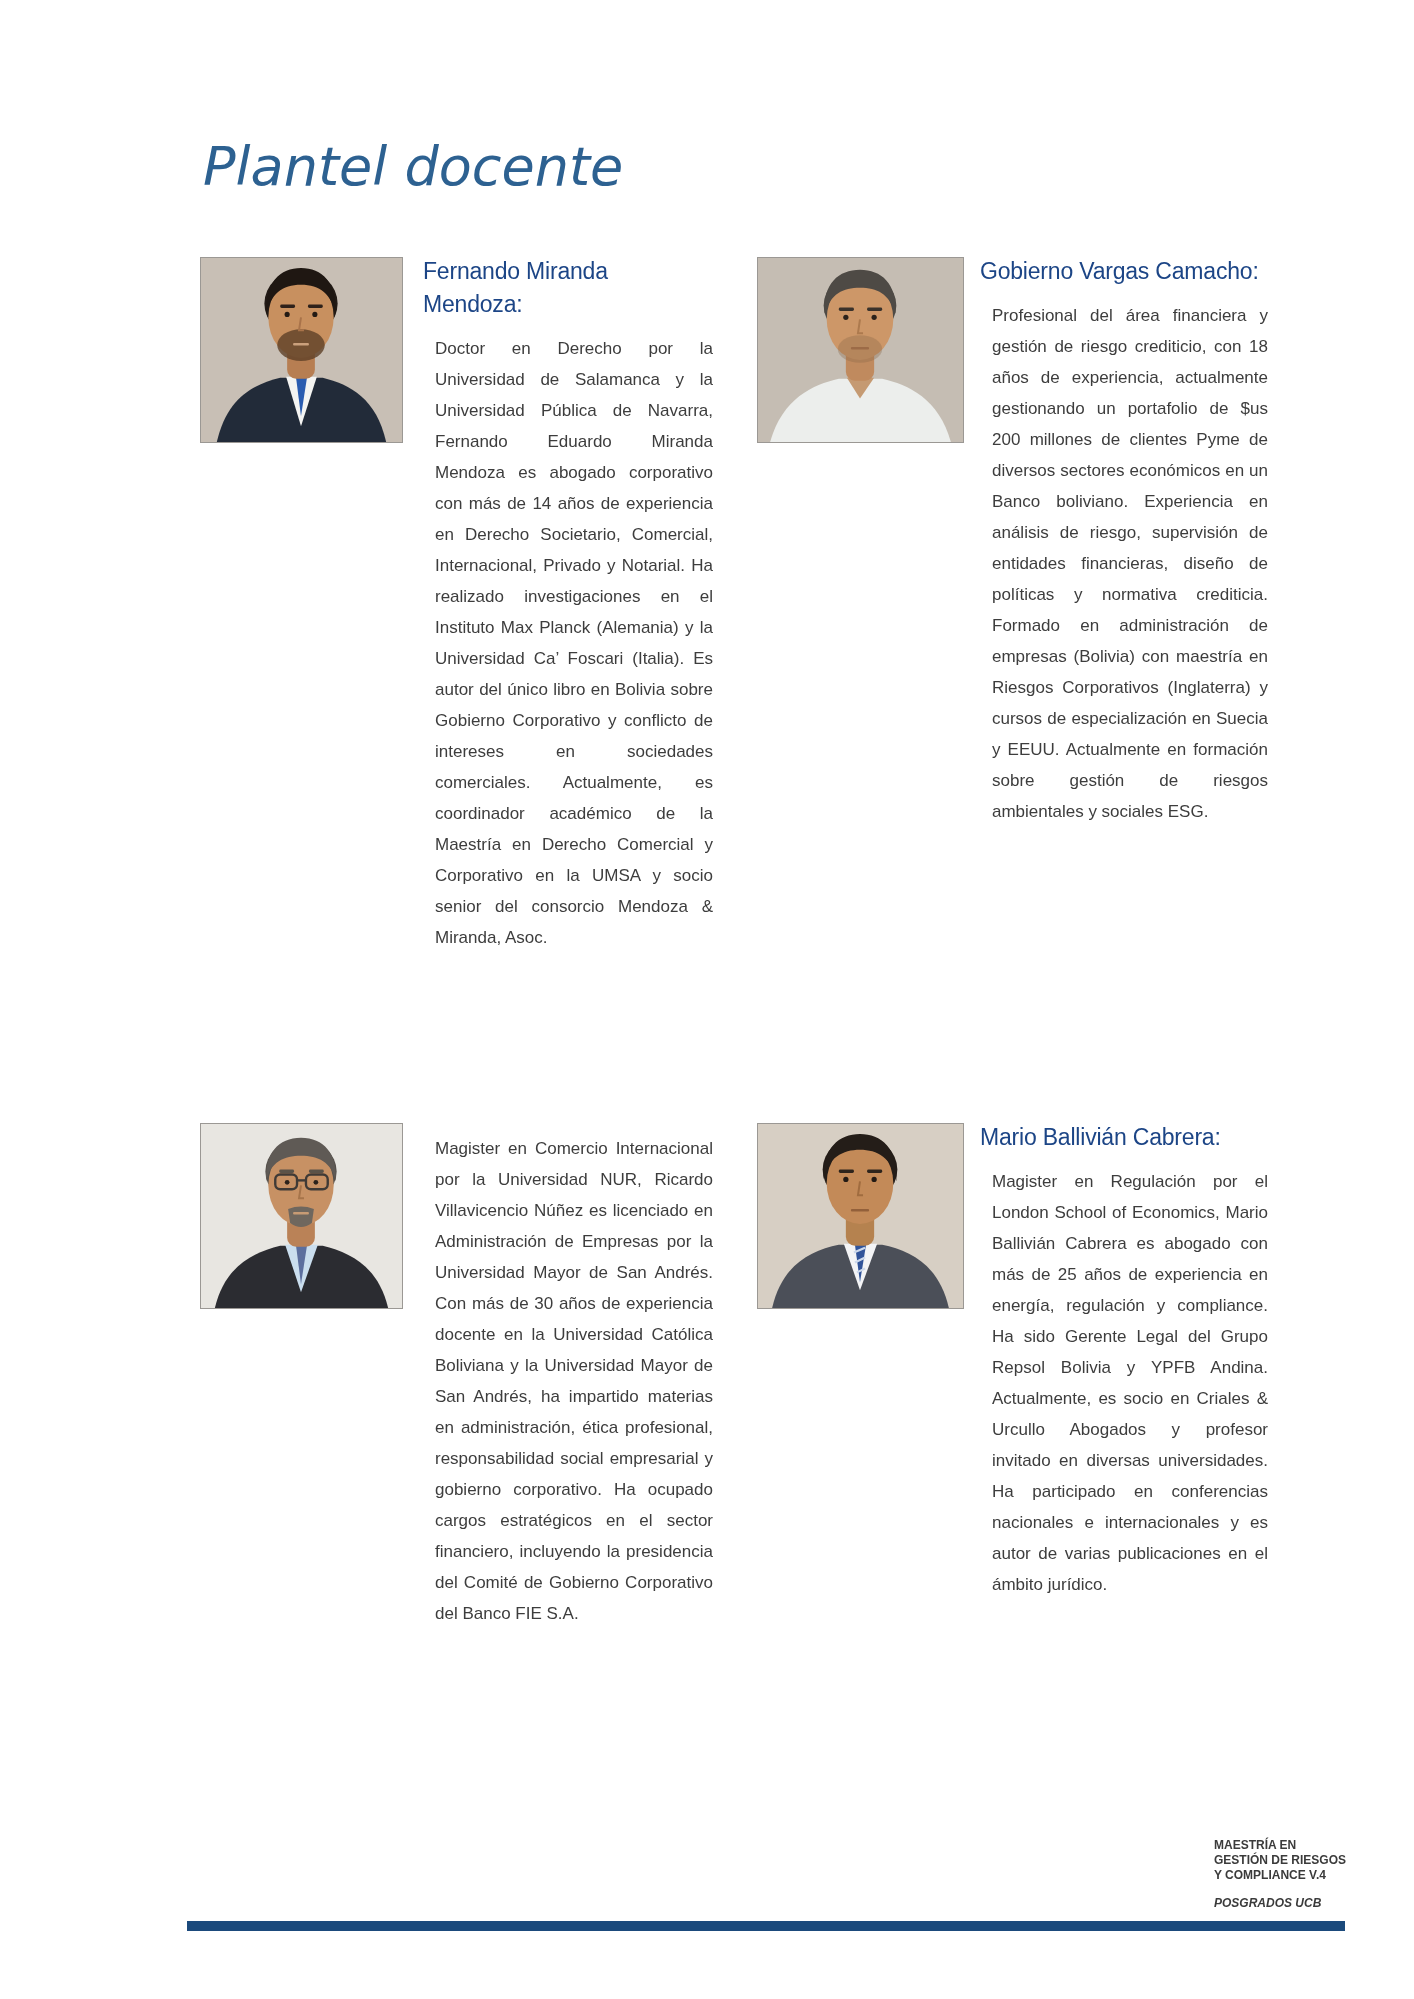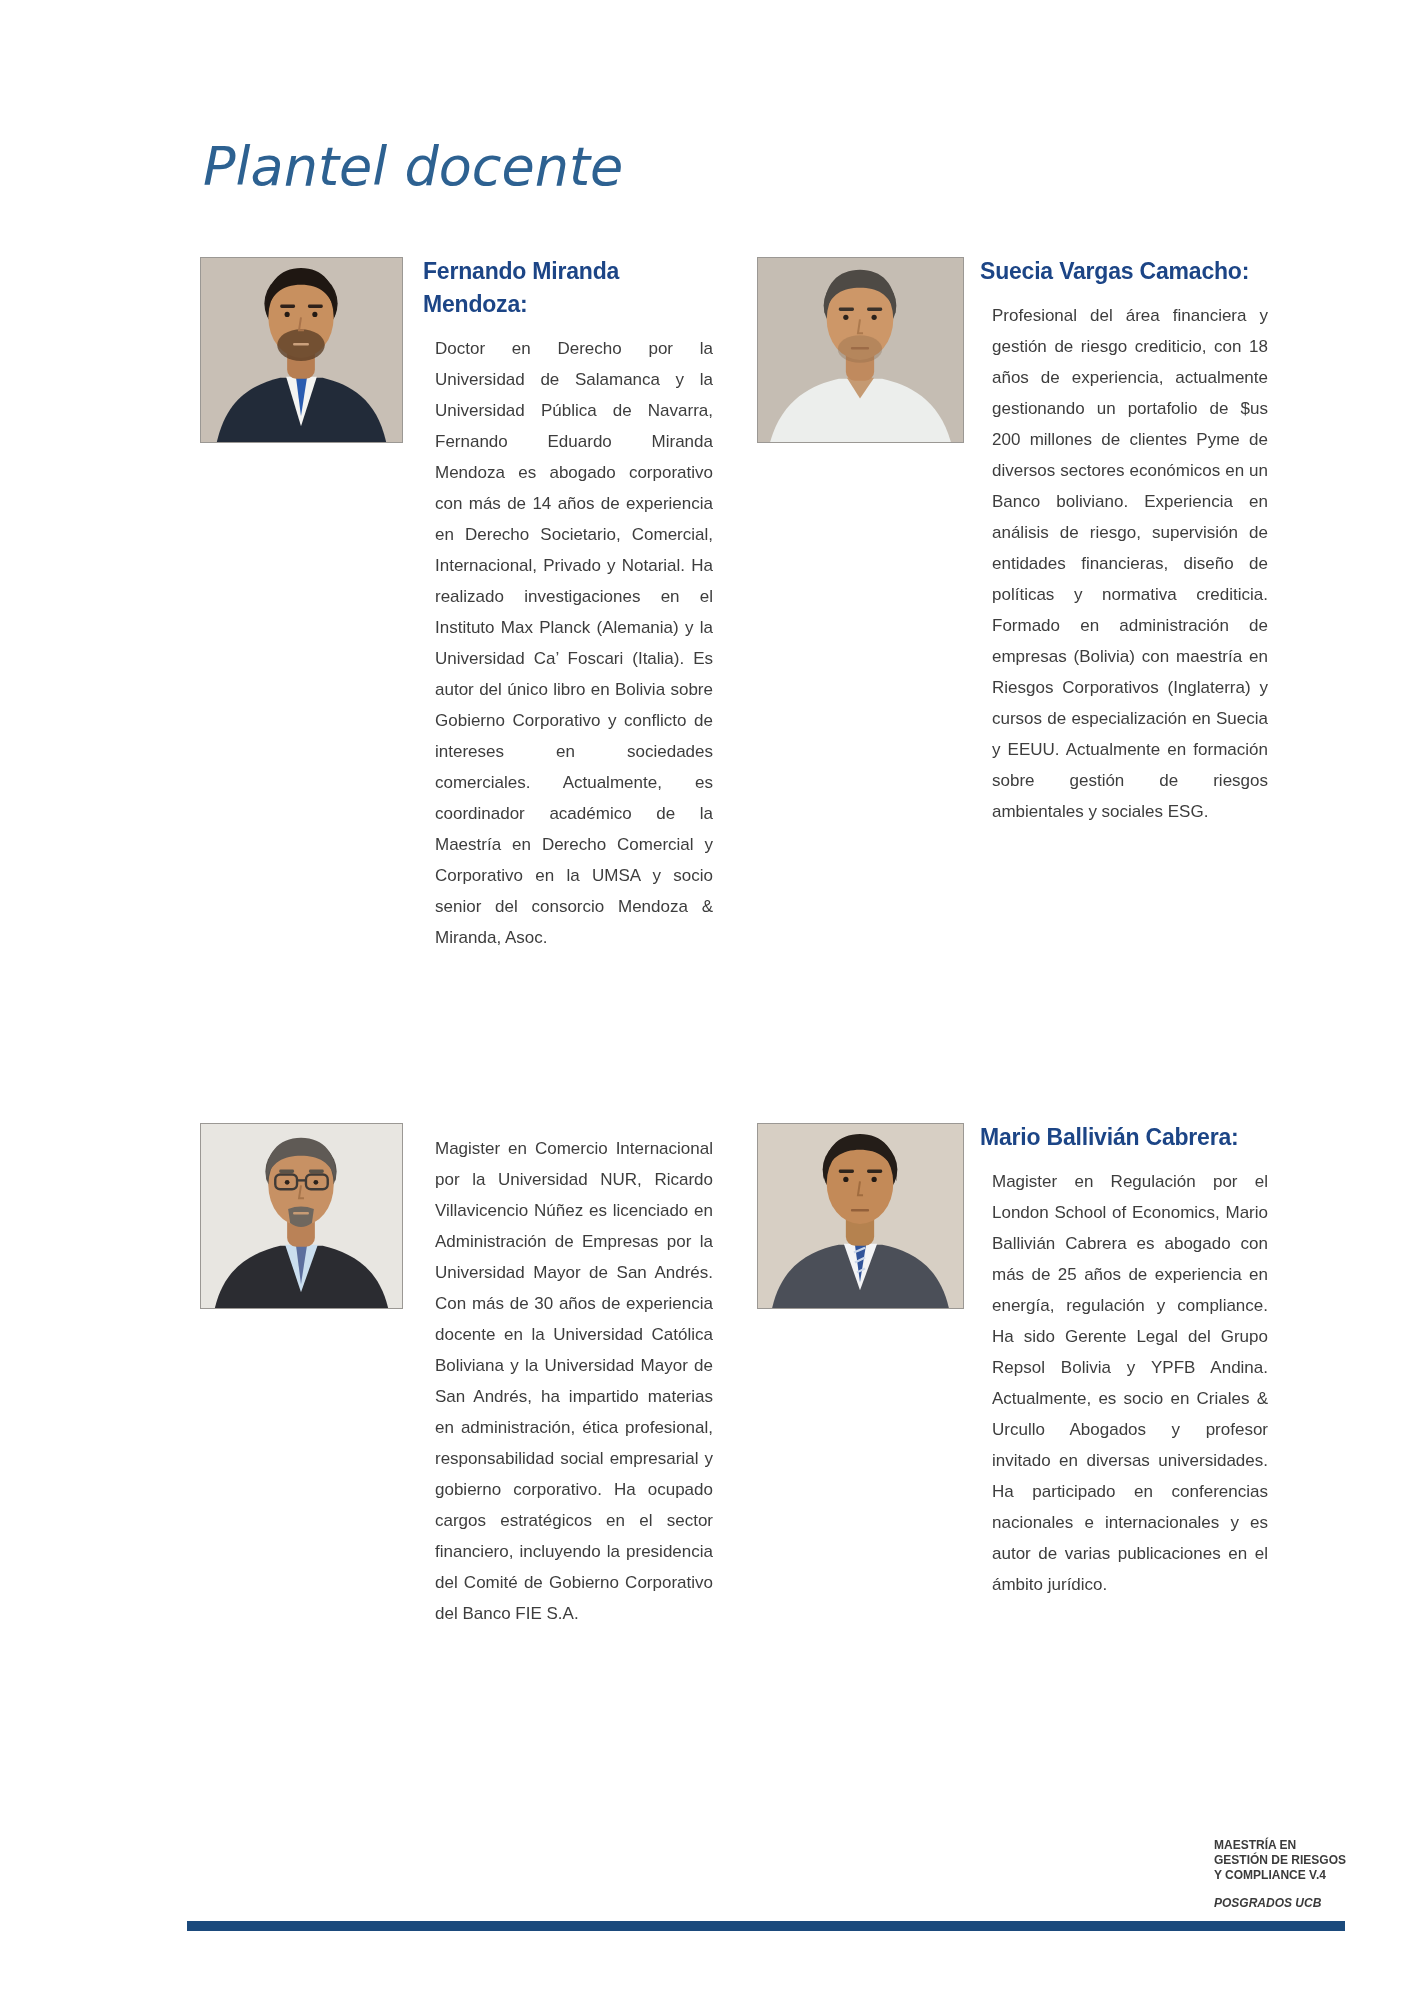--- a/index.html
+++ b/index.html
@@ -41,21 +41,21 @@
   .photo svg{display:block;width:100%;height:100%;}
   .profile-text{
     position:absolute;
     width:302px;
   }
   .profile-text.col2{width:300px;}
   .profile-text h2{
     margin:0 0 12px 0;
     font-size:23px;
     line-height:33px;
-    font-weight:bold;
+    font-weight:normal;
     letter-spacing:-0.2px;
     color:var(--name-navy);
   }
   .profile-text.col1 h2{max-width:250px;}
   .profile-text p{
     margin:12px;
     font-size:17px;
     line-height:31px;
     color:var(--body-gray);
     text-align:justify;
@@ -128,21 +128,21 @@
       <rect x="92" y="90" width="18" height="2.5" rx="1" fill="#9c6b47"></rect>
       <path d="M66 56 C64 26 80 12 101 12 C122 12 138 26 136 56 C130 36 118 30 101 30 C84 30 72 36 66 56 Z" fill="#4e4a45"></path>
       <rect x="80" y="50" width="15" height="3.5" rx="1.5" fill="#3a322b"></rect>
       <rect x="108" y="50" width="15" height="3.5" rx="1.5" fill="#3a322b"></rect>
       <circle cx="87" cy="60" r="2.6" fill="#2b221b"></circle>
       <circle cx="115" cy="60" r="2.6" fill="#2b221b"></circle>
       <path d="M101 62 L99 76 L104 76" stroke="#ad7a4e" fill="none" stroke-width="2"></path>
     </svg>
   </div>
   <div class="profile-text col2" id="text-2">
-    <h2>Suecia Vargas Camacho:</h2>
+    <h2>Gobierno Vargas Camacho:</h2>
     <p>Profesional del área financiera y gestión de riesgo crediticio, con 18 años de experiencia, actualmente gestionando un portafolio de $us 200 millones de clientes Pyme de diversos sectores económicos en un Banco boliviano. Experiencia en análisis de riesgo, supervisión de entidades financieras, diseño de políticas y normativa crediticia. Formado en administración de empresas (Bolivia) con maestría en Riesgos Corporativos (Inglaterra) y cursos de especialización en Suecia y EEUU. Actualmente en formación sobre gestión de riesgos ambientales y sociales ESG.</p>
   </div>
 
   <div class="photo" id="photo-3">
     <svg viewBox="0 0 203 186" preserveAspectRatio="none">
       <rect width="203" height="186" fill="#e8e6e1"></rect>
       <ellipse cx="101" cy="48" rx="36" ry="32" fill="#55504b"></ellipse>
       <path d="M14 186 C24 144 52 130 80 123 L123 123 C151 130 179 144 189 186 Z" fill="#2b2c31"></path>
       <path d="M85 122 L101 170 L118 122 Z" fill="#cadeee"></path>
       <path d="M96 123 L101 162 L107 123 Z" fill="#5c6f9e"></path>

